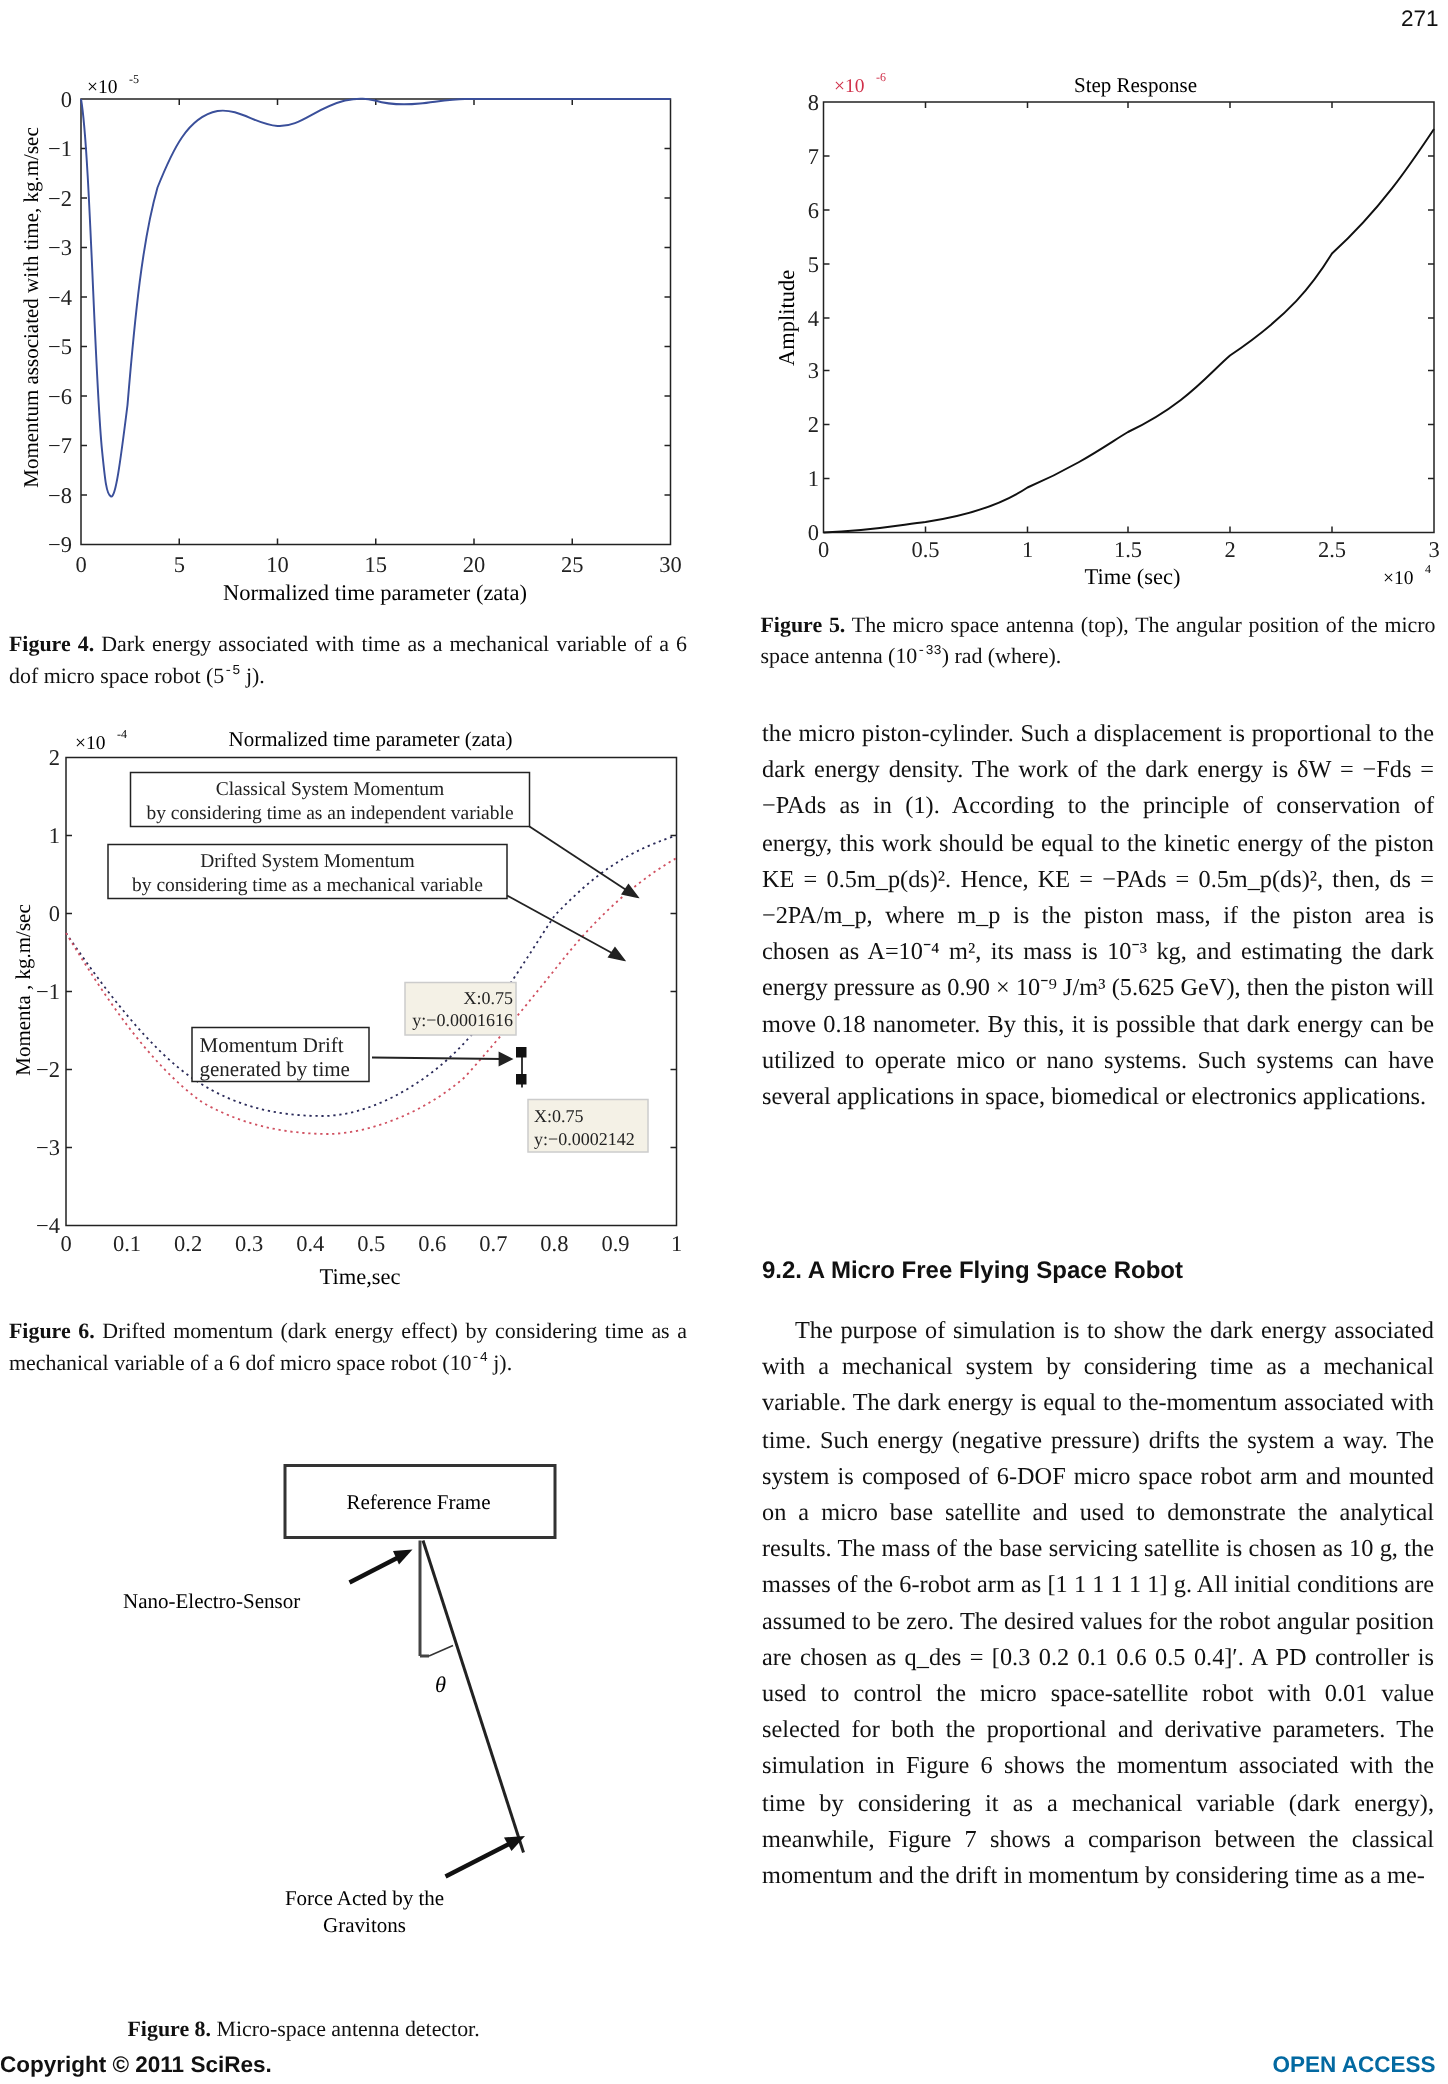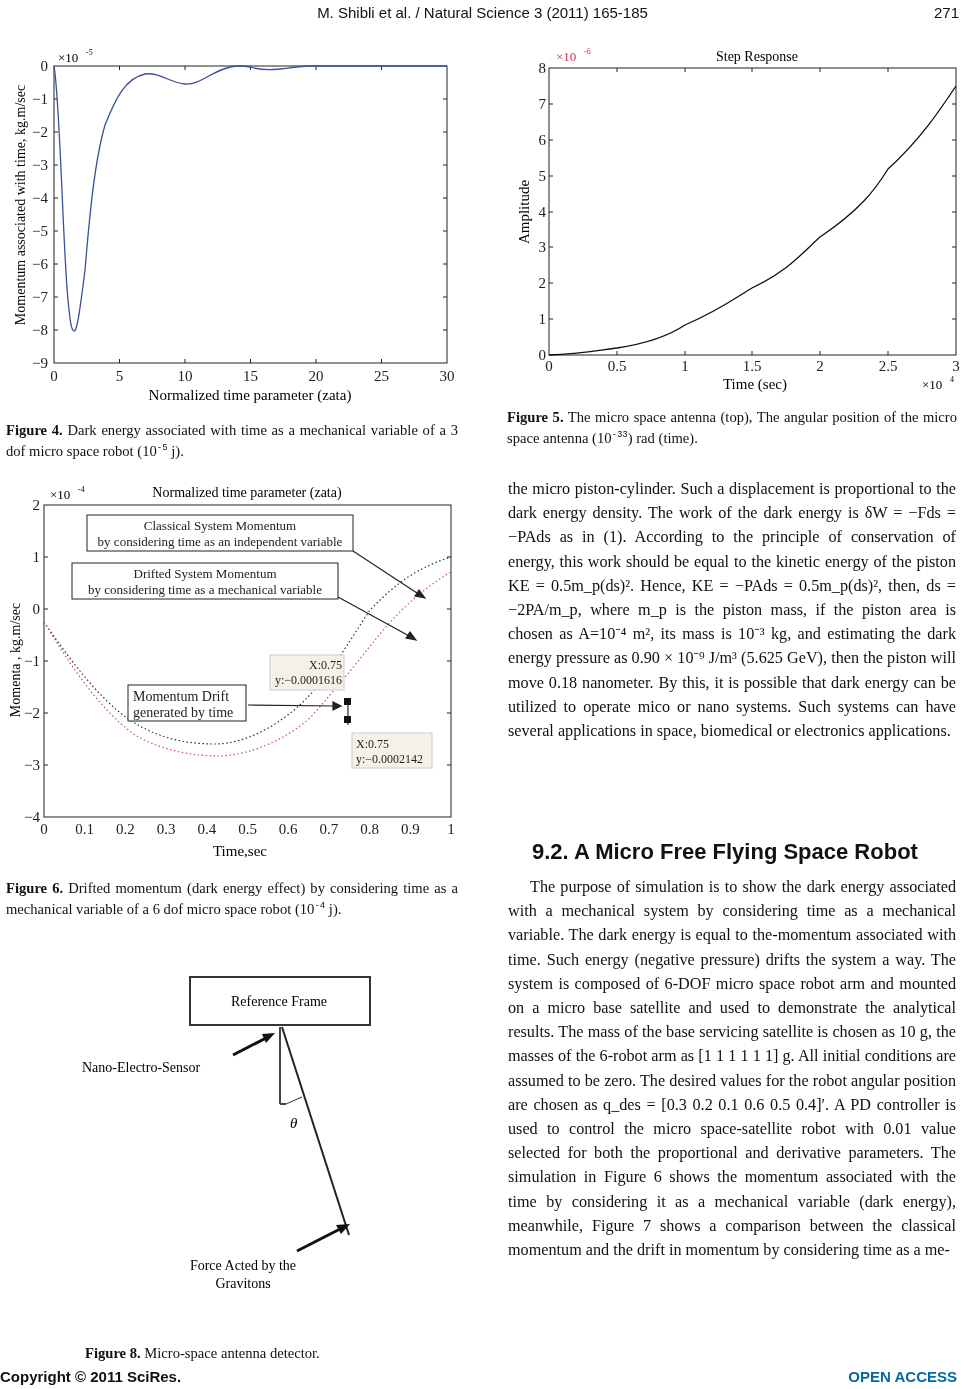--- a/index.html
+++ b/index.html
@@ -5,32 +5,31 @@
   html,body{margin:0;padding:0;background:#fff;}
   body{width:965px;height:1389px;position:relative;overflow:hidden;font-family:"Liberation Serif",serif;color:#111;}
   .hdr{position:absolute;top:2px;left:0;width:965px;height:20px;font-family:"Liberation Sans",sans-serif;font-size:15px;}
   .hdr .t{position:absolute;left:0;width:965px;text-align:center;top:2px;}
   .hdr .p{position:absolute;right:6px;top:2px;}
   .fig{position:absolute;}
   .cap{position:absolute;font-size:14.6px;line-height:21px;text-align:justify;}
   .cap b{font-weight:bold;}
   .body{position:absolute;left:508px;width:448px;font-size:16.2px;line-height:24.2px;text-align:justify;}
   .body p{margin:0;}
-  .h2{position:absolute;left:532px;top:839px;font-family:"Liberation Sans",sans-serif;font-weight:bold;font-size:22px;}
+  .h2{position:absolute;left:508px;top:839px;font-family:"Liberation Sans",sans-serif;font-weight:bold;font-size:16px;}
   .foot{position:absolute;top:1368px;left:0;width:965px;font-family:"Liberation Sans",sans-serif;font-weight:bold;font-size:15px;}
   .foot .c{position:absolute;left:0;}
   .foot .o{position:absolute;right:8px;color:#0369a1;}
   svg text{font-family:"Liberation Serif",serif;}
   sup{font-size:9px;vertical-align:6px;line-height:0;font-family:Liberation Mono, monospace;}
 </style>
 </head>
 <body>
 
 <div class="hdr">
-  <span class="t">M. Shibli et al. / Natural Science 3 (2011) 165-185</span>
   <span class="p">271</span>
 </div>
 
 <svg class="fig" style="left:0;top:45px" width="470" height="360" viewBox="0 45 470 360">
   <rect x="54" y="66" width="393" height="297" fill="none" stroke="#222" stroke-width="1"></rect>
   <g stroke="#222" stroke-width="1">
     <line x1="54" y1="99" x2="58" y2="99"></line>
       <line x1="54" y1="132" x2="58" y2="132"></line>
       <line x1="54" y1="165" x2="58" y2="165"></line>
       <line x1="54" y1="198" x2="58" y2="198"></line>
@@ -79,21 +78,21 @@
     <text x="381.5" y="381">25</text>
     <text x="447" y="381">30</text>
   </g>
   <text x="250" y="400" font-size="15" text-anchor="middle">Normalized time parameter (zata)</text>
   <text transform="translate(25,205) rotate(-90)" font-size="14" text-anchor="middle">Momentum associated with time, kg.m/sec</text>
   <text x="58" y="62" font-size="13">×10</text>
   <text x="86" y="55" font-size="8">-5</text>
 </svg>
 
 <div class="cap" style="left:6px;top:420px;width:452px;">
-  <b>Figure 4.</b><span> Dark energy associated with time as a mechanical variable of a 3 dof micro space robot (10</span><sup>-5</sup><span> j).</span>
+  <b>Figure 4.</b><span> Dark energy associated with time as a mechanical variable of a 6 dof micro space robot (5</span><sup>-5</sup><span> j).</span>
 </div>
 
 <svg class="fig" style="left:0;top:478px" width="470" height="392" viewBox="0 478 470 392">
   <rect x="44" y="505" width="407" height="312" fill="none" stroke="#222"></rect>
   <g stroke="#222">
     <line x1="44" y1="557" x2="48" y2="557"></line>
       <line x1="44" y1="609" x2="48" y2="609"></line>
       <line x1="44" y1="661" x2="48" y2="661"></line>
       <line x1="44" y1="713" x2="48" y2="713"></line>
       <line x1="44" y1="765" x2="48" y2="765"></line>
@@ -247,21 +246,21 @@
   <text x="757" y="61" font-size="14" text-anchor="middle">Step Response</text>
   <text x="755" y="389" font-size="15" text-anchor="middle">Time (sec)</text>
   <text transform="translate(529,212) rotate(-90)" font-size="15" text-anchor="middle">Amplitude</text>
   <text x="556" y="61" font-size="13" fill="#d0304a">×10</text>
   <text x="584" y="54" font-size="8" fill="#d0304a">-6</text>
   <text x="922" y="389" font-size="13">×10</text>
   <text x="950" y="382" font-size="8">4</text>
 </svg>
 
 <div class="cap" style="left:507px;top:407px;width:450px;">
-  <b>Figure 5.</b><span> The micro space antenna (top), The angular position of the micro space antenna (10</span><sup>-33</sup><span>) rad (time).</span>
+  <b>Figure 5.</b><span> The micro space antenna (top), The angular position of the micro space antenna (10</span><sup>-33</sup><span>) rad (where).</span>
 </div>
 
 <div class="body" style="top:477px;">
   <p>the micro piston-cylinder. Such a displacement is proportional to the dark energy density. The work of the dark energy is δW = −Fds = −PAds as in (1). According to the principle of conservation of energy, this work should be equal to the kinetic energy of the piston KE = 0.5m_p(ds)². Hence, KE = −PAds = 0.5m_p(ds)², then, ds = −2PA/m_p, where m_p is the piston mass, if the piston area is chosen as A=10⁻⁴ m², its mass is 10⁻³ kg, and estimating the dark energy pressure as 0.90 × 10⁻⁹ J/m³ (5.625 GeV), then the piston will move 0.18 nanometer. By this, it is possible that dark energy can be utilized to operate mico or nano systems. Such systems can have several applications in space, biomedical or electronics applications.</p>
 </div>
 
 <div class="h2">9.2. A Micro Free Flying Space Robot</div>
 
 <div class="body" style="top:875px;">
   <p style="text-indent:22px;">The purpose of simulation is to show the dark energy associated with a mechanical system by considering time as a mechanical variable. The dark energy is equal to the-momentum associated with time. Such energy (negative pressure) drifts the system a way. The system is composed of 6-DOF micro space robot arm and mounted on a micro base satellite and used to demonstrate the analytical results. The mass of the base servicing satellite is chosen as 10 g, the masses of the 6-robot arm as [1 1 1 1 1 1] g. All initial conditions are assumed to be zero. The desired values for the robot angular position are chosen as q_des = [0.3 0.2 0.1 0.6 0.5 0.4]′. A PD controller is used to control the micro space-satellite robot with 0.01 value selected for both the proportional and derivative parameters. The simulation in Figure 6 shows the momentum associated with the time by considering it as a mechanical variable (dark energy), meanwhile, Figure 7 shows a comparison between the classical momentum and the drift in momentum by considering time as a me-</p>

